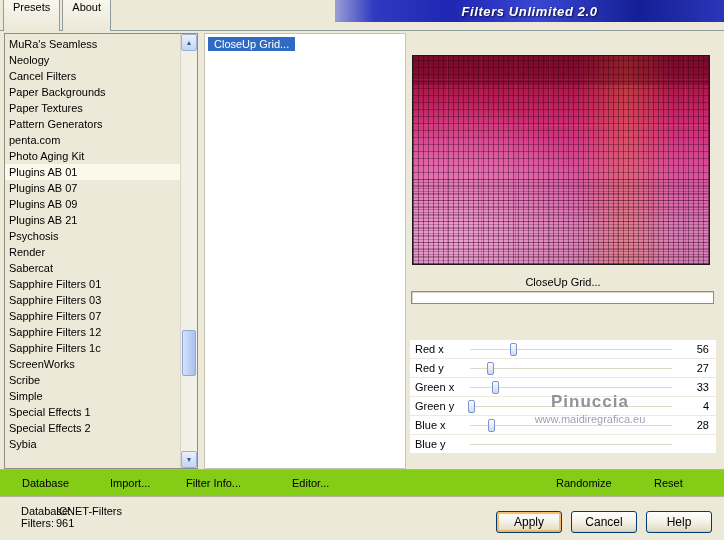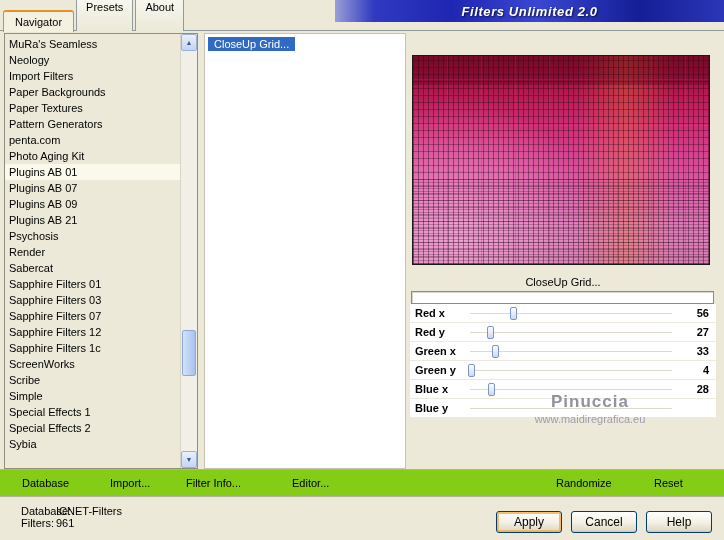--- a/index.html
+++ b/index.html
@@ -105,21 +105,21 @@
   }
 
   .preview-caption { position:absolute; top:243px; left:0; width:100%; text-align:center; }
 
   .progress {
     position:absolute; top:258px; left:1px; width:303px; height:13px;
     background:#fff; border:1px solid #8e8c7c;
     box-shadow: inset 1px 1px 0 #d8d6ca;
   }
 
-  .params { position:absolute; top:271px; left:0; width:306px;font-weight:bold; }
+  .params { position:absolute; top:307px; left:0; width:306px; }
   .param-row {
     display:flex; align-items:center; height:19px;
     background:#fff; border-bottom:1px solid #eceadf;
   }
   .param-label { width:58px; padding-left:5px; }
   .slider-track { flex:1; position:relative; height:100%; }
   .track-line { position:absolute; left:2px; right:2px; top:50%; border-top:1px solid #ddd9cb; }
   .slider-thumb {
     position:absolute; top:3px; width:7px; height:13px; margin-left:-3px;
     background:linear-gradient(180deg,#fdfdfd,#cfd8ee);
@@ -170,30 +170,29 @@
 <body>
 
 <div class="dialog">
 
   <div class="title-band">
     <span class="title-text">Filters Unlimited 2.0</span>
   </div>
 
   <div class="tabline"></div>
   <div class="tabs">
-    <div class="tab active">Navigator</div>
     <div class="tab">Presets</div>
     <div class="tab">About</div>
   </div>
 
   <div class="nav-panel">
     <div class="nav-items">
       <div class="nav-item">MuRa's Seamless</div>
       <div class="nav-item">Neology</div>
-      <div class="nav-item">Import Filters</div>
+      <div class="nav-item">Cancel Filters</div>
       <div class="nav-item">Paper Backgrounds</div>
       <div class="nav-item">Paper Textures</div>
       <div class="nav-item">Pattern Generators</div>
       <div class="nav-item">penta.com</div>
       <div class="nav-item">Photo Aging Kit</div>
       <div class="nav-item selected">Plugins AB 01</div>
       <div class="nav-item">Plugins AB 07</div>
       <div class="nav-item">Plugins AB 09</div>
       <div class="nav-item">Plugins AB 21</div>
       <div class="nav-item">Psychosis</div>

